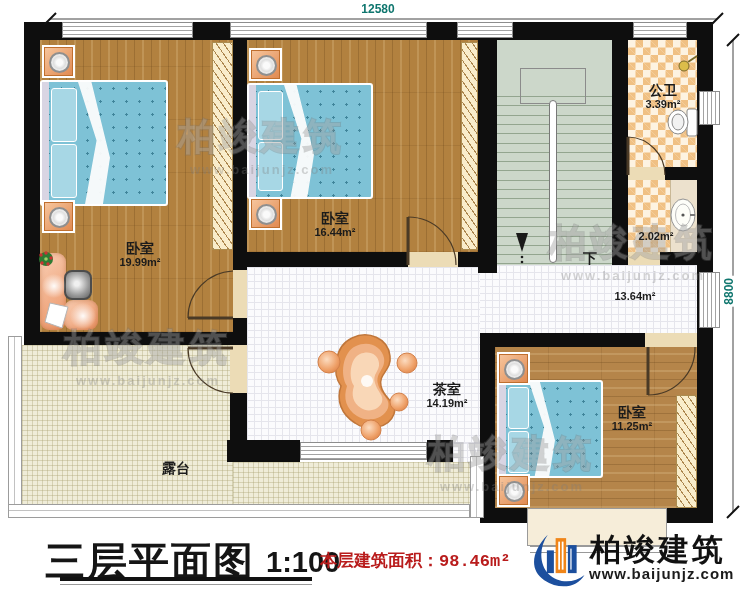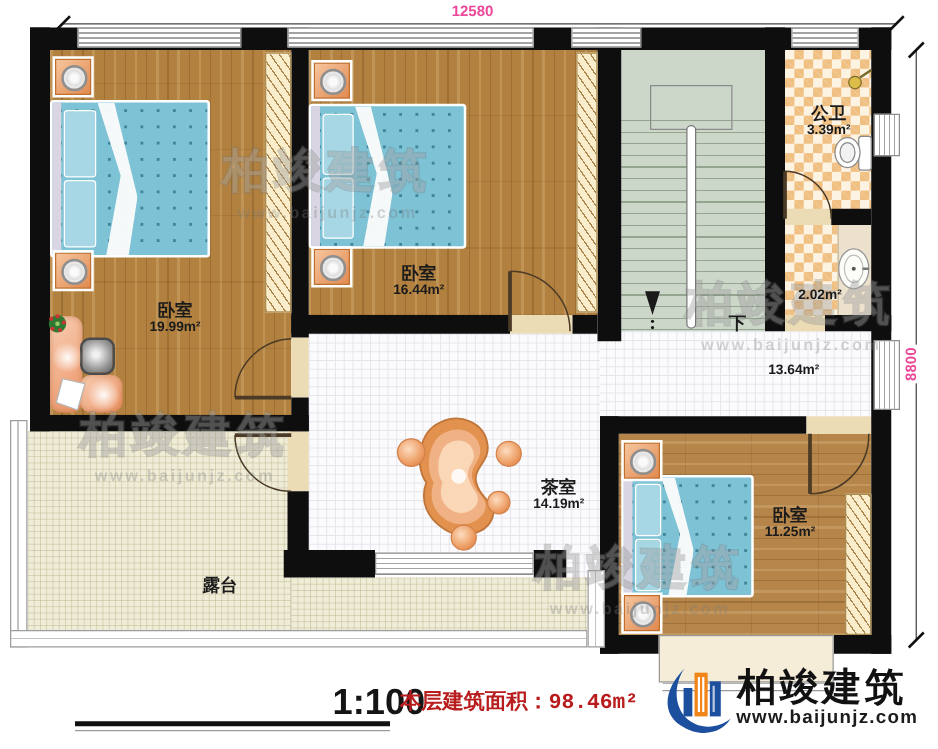--- a/index.html
+++ b/index.html
@@ -59,21 +59,21 @@
   .glow{position:absolute;border-radius:50%;background:radial-gradient(rgba(255,255,255,.95),rgba(255,255,255,0) 72%);}
   .stair-rail{position:absolute;left:549px;top:100px;width:8px;height:163px;background:#fff;
               border:1px solid #787878;border-radius:4px;box-sizing:border-box;}
   .landing{position:absolute;left:520px;top:68px;width:64px;height:34px;border:1px solid #8b8b8b;}
   .steps{position:absolute;left:497px;top:96px;width:115px;height:168px;
          background:repeating-linear-gradient(180deg,#93a58f 0 1px,transparent 1px 9.3px);}
   
   .rlabel{position:absolute;text-align:center;color:#1b1b1b;line-height:1.15;}
   .rname{font-size:14px;font-weight:bold;}
   .rarea{font-size:11px;font-weight:bold;}
-  .dim{position:absolute;font-size:12px;font-weight:bold;color:#ec4899;}
+  .dim{position:absolute;font-size:12px;font-weight:bold;color:#0f766e;}
   .wm{position:absolute;text-align:center;pointer-events:none;}
   .wm-cn{font-size:37px;font-weight:800;letter-spacing:5px;color:rgba(255,255,255,.22);
          -webkit-text-stroke:2px rgba(115,115,115,.30);}
   .wm-url{font-size:13px;font-weight:bold;letter-spacing:2px;color:rgba(125,125,125,.32);}
   .t-title{position:absolute;left:45px;top:534px;font-size:40px;font-weight:900;letter-spacing:2px;color:#151515;}
   .t-scale{position:absolute;left:266px;top:546px;font-size:29px;font-weight:bold;color:#151515;text-align:right;}
   .t-line1{position:absolute;left:60px;top:577px;width:252px;height:4px;background:#111;}
   .t-line2{position:absolute;left:60px;top:584px;width:252px;height:1px;background:#9a9a9a;}
   .t-meta{position:absolute;font-size:17px;font-weight:bold;color:#b91c1c;font-family:Liberation Mono, monospace;}
   .logo-name{position:absolute;left:590px;top:529px;font-size:31px;font-weight:900;letter-spacing:3px;color:#111;}
@@ -330,20 +330,21 @@
   <div class="rlabel" style="left:148px;top:460px;width:56px">
     <div class="rname">露台</div>
   </div>
   <div class="rlabel" style="left:581px;top:250px;width:18px">
     <div class="rname">下</div>
   </div>
 
   <div class="dim" style="left:343px;top:2px;width:70px;text-align:center">12580</div>
   <div class="dim" style="left:722px;top:276px;writing-mode:vertical-rl;transform:rotate(180deg);background:#fff;padding:2px 0">8800</div>
 
+  <div class="t-title">三层平面图</div>
   <div class="t-scale">1:100</div>
   <div class="t-line1"></div>
   <div class="t-line2"></div>
   <div class="t-meta" style="left:320px;top:549px">
     <span>本层建筑面积：</span><span>98.46m²</span>
   </div>
 
   <svg class="abs" style="left:532px;top:529px" width="56" height="62" viewBox="0 0 64 70">
     <path d="M18,6 C0,24 -4,46 14,58 C32,70 52,66 60,52 C48,62 30,62 19,51 C8,40 8,20 18,6 Z" fill="#1c4f9e"></path>
     <rect x="17" y="24" width="8" height="26" fill="#1c4f9e"></rect>

